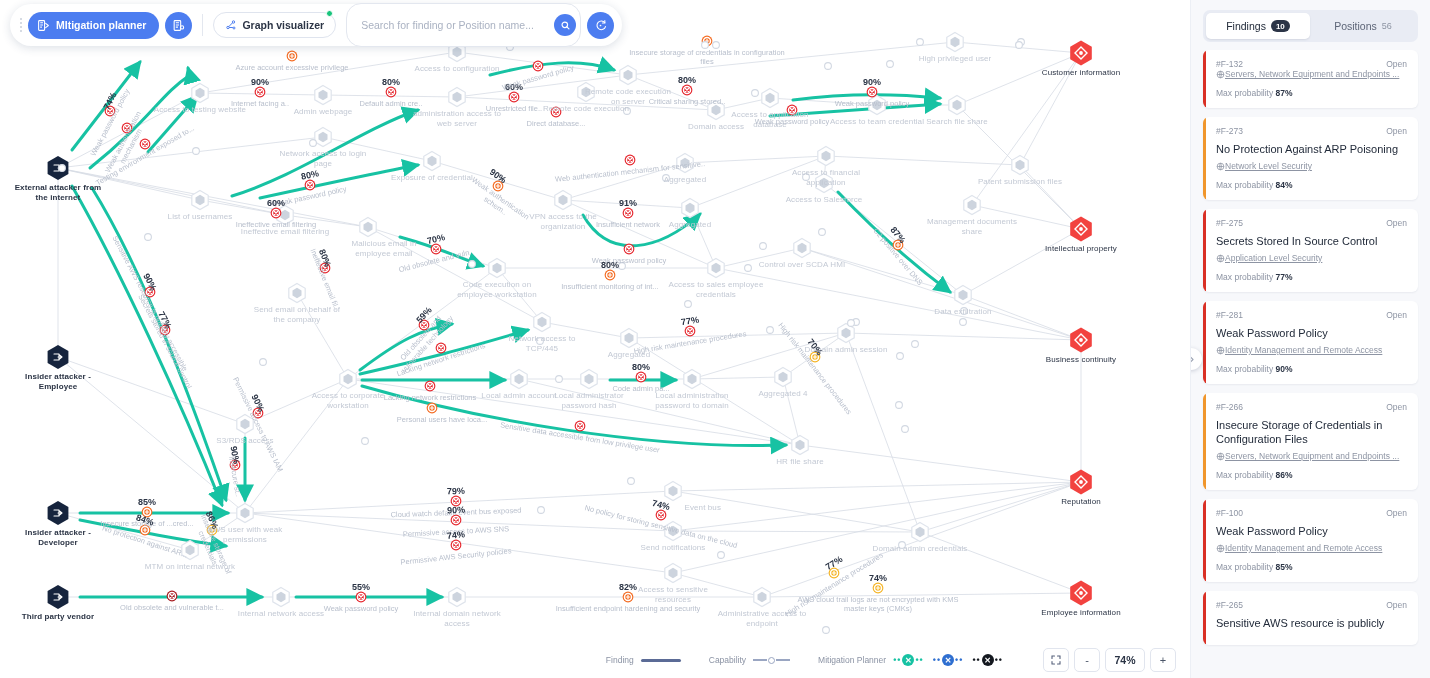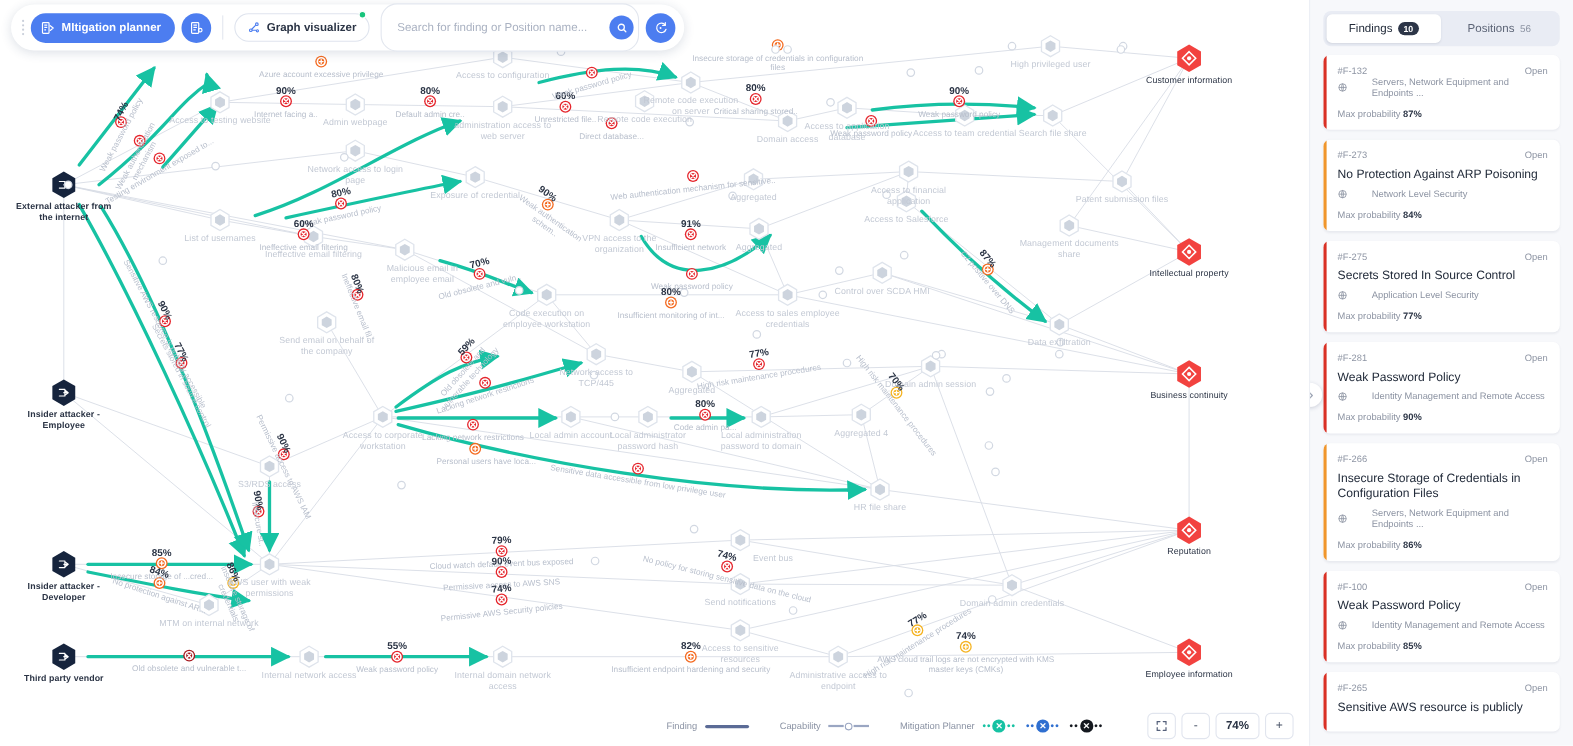--- a/index.html
+++ b/index.html
@@ -186,21 +186,21 @@
   }
   .card .sev {
     position: absolute; left: 0; top: 0; bottom: 0; width: 3px;
   }
   .card-top { display: flex; justify-content: space-between; align-items: center; }
   .card-id { font-size: 8.5px; color: #8d94a3; }
   .card-status { font-size: 8.5px; color: #6f7signal; }
   .card-title {
     font-size: 11px; color: #222b3a; margin: 6px 0 5px 0; line-height: 14px;
   }
-  .card-cat { display: flex; align-items: center; gap: 22px; font-size: 8.5px; color: #8d94a3; }
+  .card-cat { display: flex; align-items: center; gap: 0; font-size: 8.5px; color: #8d94a3; text-decoration: underline; }
   .card-prob { font-size: 8.5px; color: #8d94a3; margin-top: 9px; }
   .card-prob b { color: #2b3445; }
   .globe { width: 9px; height: 9px; flex: none; }
 
   #panel-handle {
     position: absolute; left: -11px; top: 348px;
     width: 22px; height: 22px; border-radius: 50%;
     background: #fff; box-shadow: 0 1px 4px rgba(40,55,90,.22);
     display: flex; align-items: center; justify-content: center;
     color: #9aa2b2; font-size: 10px; cursor: pointer; z-index: 25;

